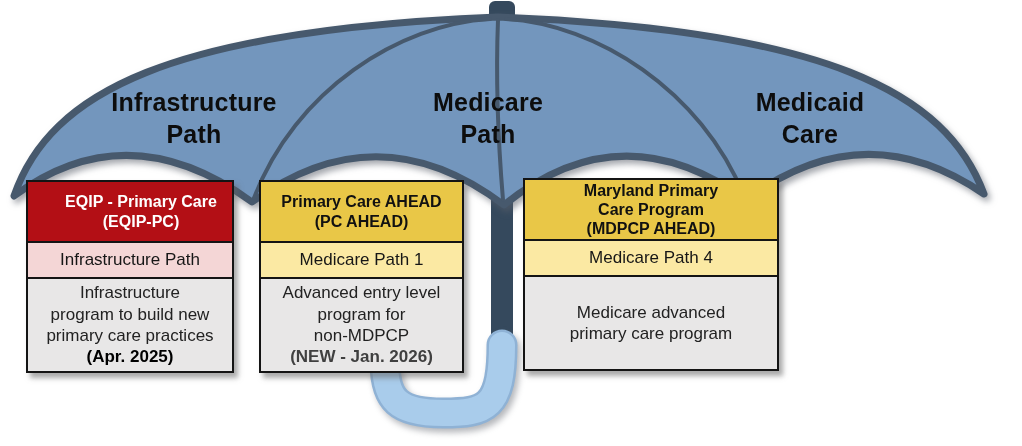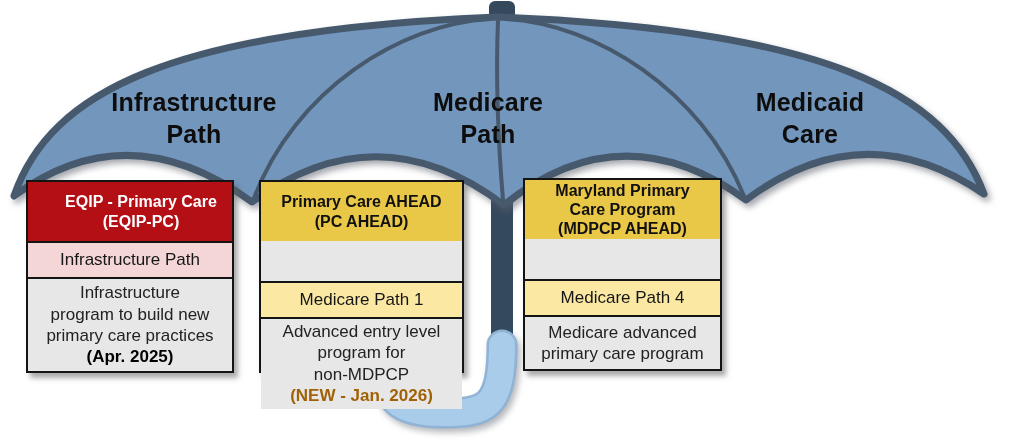--- a/index.html
+++ b/index.html
@@ -21,47 +21,47 @@
   .lbl-medicaid{left:670px;}
 
   .card{
     position:absolute;top:180px;height:193px;box-sizing:border-box;
     border:2.5px solid #141414;background:#e8e7e7;
     box-shadow:4px 5px 5px rgba(100,100,100,.55);
     display:flex;flex-direction:column;text-align:center;
   }
   .c1{left:26px;width:208px;}
   .c2{left:259px;width:205px;text-align:center;}
-  .c3{left:523px;width:199px;top:178px;}
+  .c3{left:523px;width:256px;top:178px;}
   .c4{left:763px;width:220px;top:178px;}
 
   .card-header{
     height:59px;flex:0 0 59px;display:flex;align-items:center;justify-content:center;
     font-weight:700;font-size:16px;line-height:1.2;white-space:pre-line;padding:0 2px;
   }
   .c1 .card-header{background:#b30f15;color:#ffffff;padding-left:24px;}
   .c2 .card-header,.c3 .card-header{background:#e9c747;color:#111111;}
   .c4 .card-header{background:#1b2a5c;color:#ffffff;}
 
   .card-path{
     height:38px;flex:0 0 38px;display:flex;align-items:center;justify-content:center;
     font-size:17px;color:#161616;
     border-top:2.5px solid #141414;border-bottom:2.5px solid #141414;box-sizing:border-box;
   }
   .c1 .card-path{background:#f4d6d6;}
-  .c2 .card-path,.c3 .card-path{background:#fbe9a3;margin-top:40px;}
+  .c2 .card-path,.c3 .card-path{background:#fbe9a3;}
   .c4 .card-path{background:#c7daf2;}
 
   .card-body{
     flex:1;display:flex;flex-direction:column;align-items:center;justify-content:center;
     font-size:17px;line-height:1.26;color:#222222;background:#e8e7e7;padding:2px 2px;
   }
   .card-desc{white-space:pre-line;}
   .note-plain{font-weight:700;color:#000000;}
-  .note-new{font-weight:700;color:#a16207;}
+  .note-new{font-weight:700;color:#404040;}
 </style>
 </head>
 <body>
 
 <div class="stage">
 
   <svg width="1022" height="446" viewBox="0 0 1022 446" aria-hidden="true">
 
     <rect x="489" y="1" width="26" height="26" rx="6" fill="#35495d"></rect>
 

